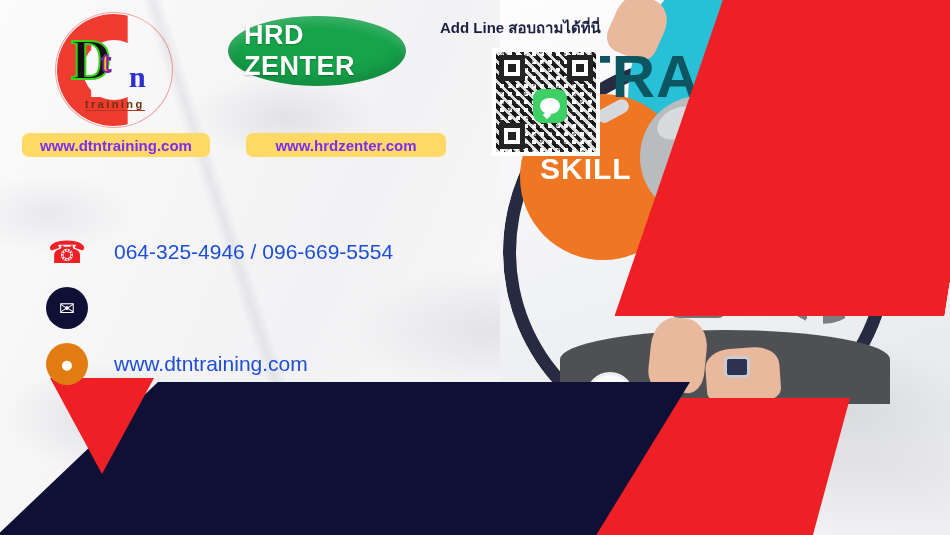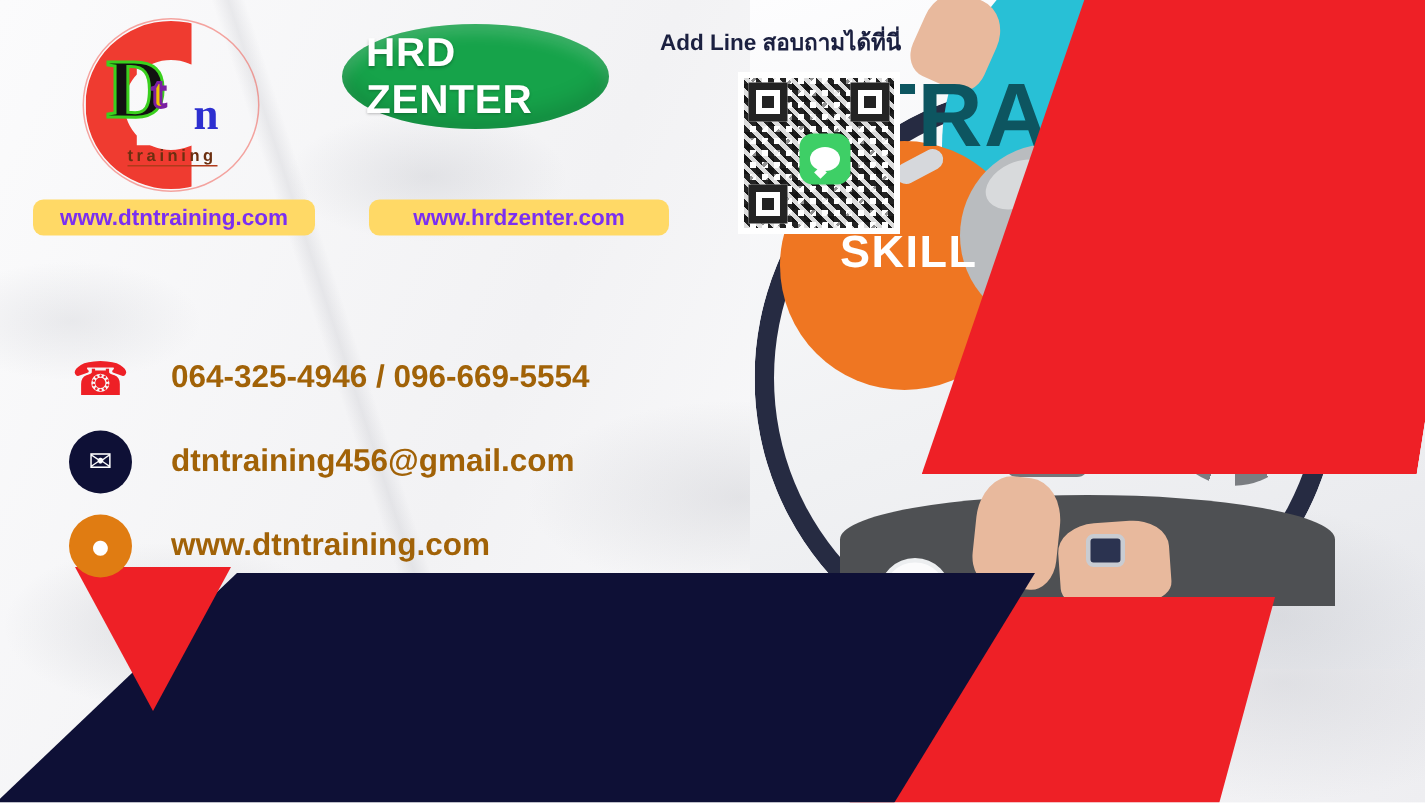--- a/index.html
+++ b/index.html
@@ -169,21 +169,21 @@
   }
 
   .word{
     position:absolute; color:#ffffff; font-weight:bold;
     font-family:"Liberation Sans", sans-serif; letter-spacing:1px;
     white-space:nowrap;
   }
   .w-training{
     left:74px; top:42px; font-size:60px; color:#0d5560; letter-spacing:1px;
   }
-  .w-skill{ left:60px; top:152px; font-size:30px; }
+  .w-skill{ left:40px; top:152px; font-size:30px; }
   .w-develop{ left:278px; top:178px; font-size:27px; }
 
   
   .red-top{
     position:absolute; left:640px; top:-6px; width:330px; height:322px;
     background:#ee2026;
     clip-path: polygon(18% 0, 100% 0, 100% 100%, 0 100%);
     transform:skewX(-9deg);
   }
   .red-bottom{
@@ -319,21 +319,21 @@
   .crow{ display:flex; align-items:center; height:48px; margin-bottom:8px; }
   .cicon{
     width:42px; height:42px; flex:0 0 42px; border-radius:50%;
     display:flex; align-items:center; justify-content:center;
     margin-right:26px;
   }
   .ic-phone{ background:transparent; color:#ee2026; font-size:31px; }
   .ic-mail{ background:#0e1036; color:#ffffff; font-size:19px; }
   .ic-pin { background:#e07c12; color:#ffffff; font-size:23px; }
   .ctext{
-    color:#a16207; font-weight:bold; font-size:21px;
+    color:#1d4ed8; font-weight:normal; font-size:21px;
     font-family:"Liberation Sans", sans-serif; white-space:nowrap;
   }
 </style>
 </head>
 <body>
 
 <div id="banner">
 
   <div class="marble"></div>
 
@@ -422,21 +422,20 @@
 
   <div class="contact">
 
     <div class="crow">
       <div class="cicon ic-phone">☎</div>
       <div class="ctext">064-325-4946 / 096-669-5554</div>
     </div>
 
     <div class="crow">
       <div class="cicon ic-mail">✉</div>
-      <div class="ctext">dtntraining456@gmail.com</div>
     </div>
 
     <div class="crow">
       <div class="cicon ic-pin">●</div>
       <div class="ctext">www.dtntraining.com</div>
     </div>
 
   </div>
 
 </div>

